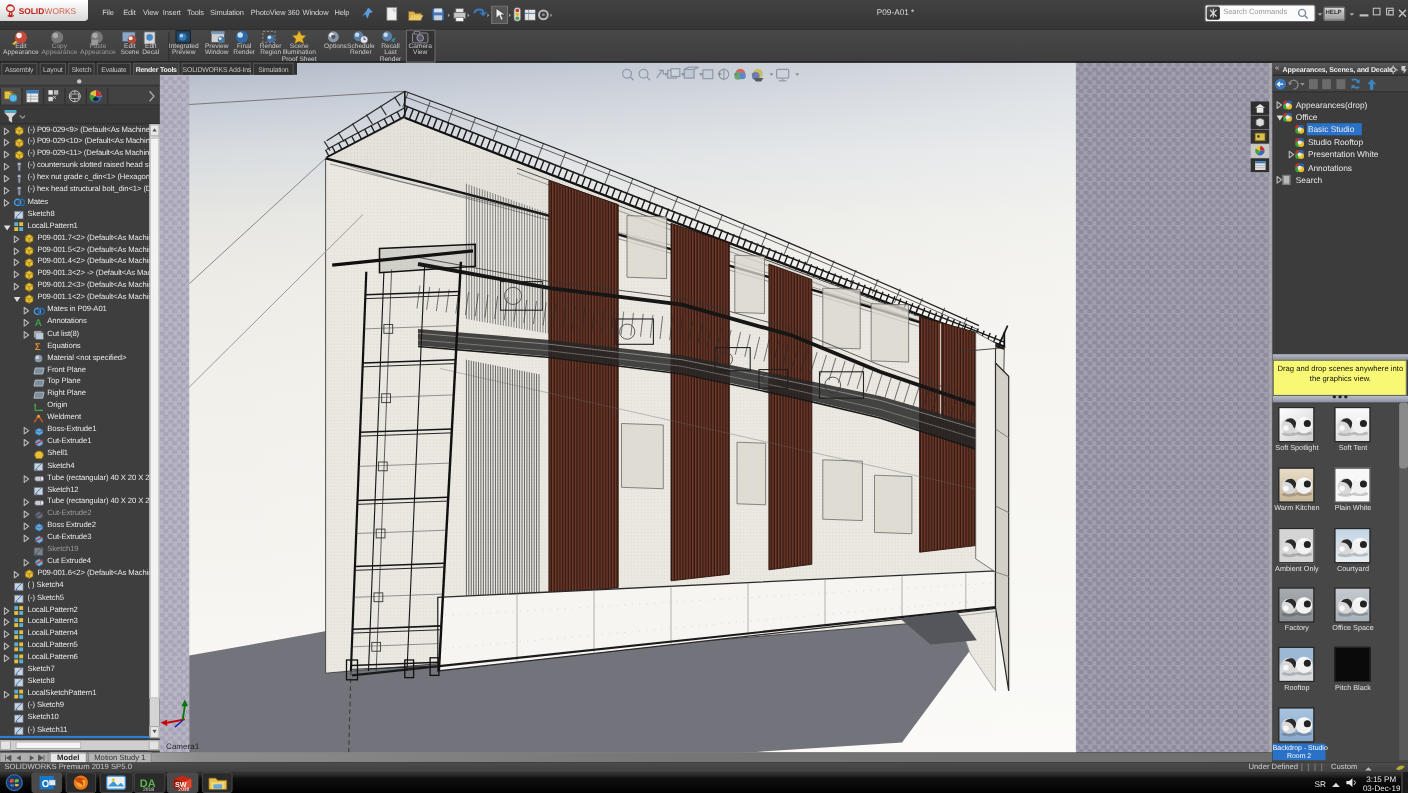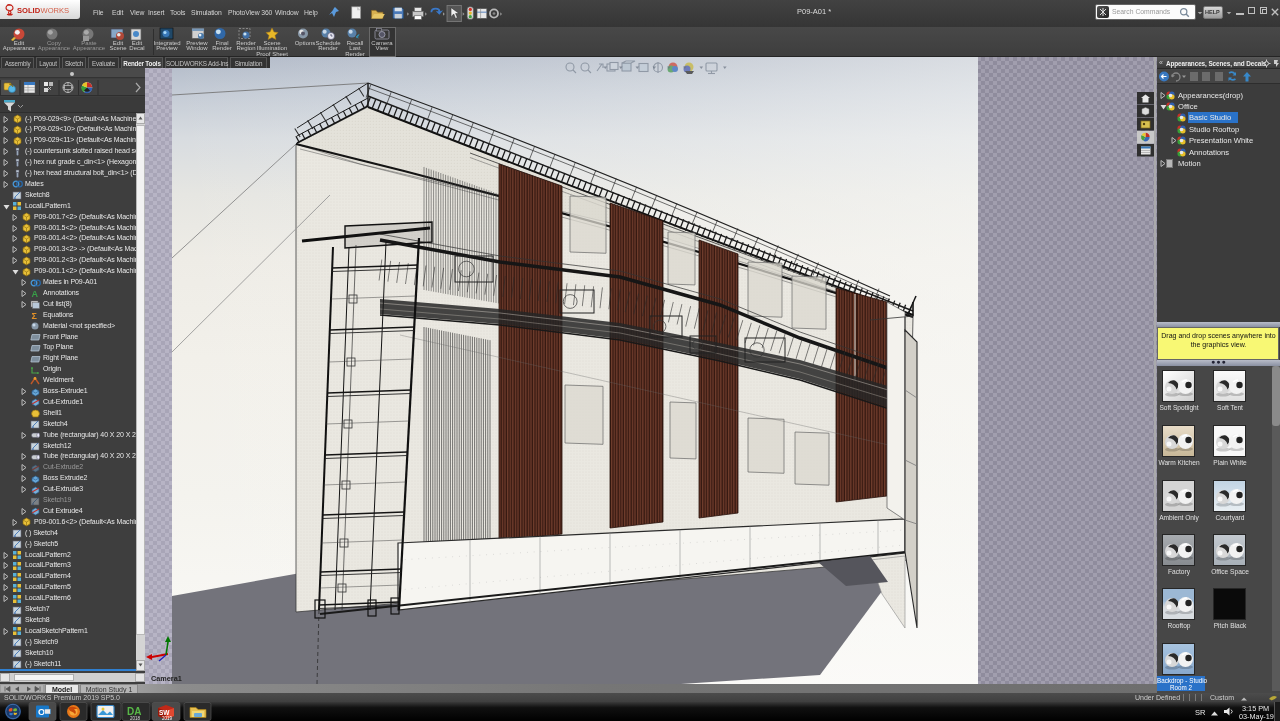--- a/index.html
+++ b/index.html
@@ -206,21 +206,21 @@
       <rect x="315" y="600" width="10" height="18" fill="none" stroke="#111" stroke-width="1.2"></rect>
       <rect x="368" y="600" width="8" height="16" fill="none" stroke="#111" stroke-width="1.2"></rect>
       <rect x="391" y="598" width="8" height="16" fill="none" stroke="#111" stroke-width="1.2"></rect>
       <line x1="319" y1="610" x2="317" y2="684" stroke="#222" stroke-width="1.0" stroke-opacity="0.7" stroke-dasharray="4 3"></line>
       <line x1="168" y1="654" x2="152" y2="657" stroke="#cc0000" stroke-width="1.8"></line>
       <polygon points="152,654 152,660 146,657" fill="#cc0000"></polygon>
       <line x1="166" y1="655" x2="168" y2="642" stroke="#007700" stroke-width="1.6"></line>
       <polygon points="165,642 171,642 168,636" fill="#007700"></polygon>
       <line x1="166" y1="655" x2="159" y2="661" stroke="#2222bb" stroke-width="1.4"></line>
     </svg>
-<div class="abs txt" style="left:151px;top:674px;font-size:7.3px;font-weight:bold;color:#222;">Camera1</div>
+<div class="abs txt" style="left:151px;top:674px;font-size:7.3px;font-weight:normal;color:#222;">Camera1</div>
 <svg class="abs" style="left:563px;top:60px;" width="170" height="16" viewBox="0 0 170 16">
       <g stroke="#7d8795" fill="none" stroke-width="1.1" opacity="0.75">
         <circle cx="7" cy="7" r="4"></circle>
         <line x1="10" y1="10" x2="13" y2="13"></line>
         <circle cx="22" cy="7" r="4"></circle>
         <line x1="25" y1="10" x2="28" y2="13"></line>
         <path d="M34 11 l5 -7 M36 4 h4 v4"></path>
         <rect x="44" y="4" width="8" height="7"></rect>
         <rect x="47" y="2.5" width="8" height="7" fill="#cfd6de"></rect>
         <rect x="59" y="3" width="9" height="8" fill="#b9c6d2"></rect>
@@ -1010,21 +1010,21 @@
     </svg>
 <div class="abs txt" style="left:1195px;top:708px;font-size:7.5px;color:#e8e8e8;">SR</div>
 <svg class="abs" style="left:1210px;top:710px;" width="9" height="7" viewBox="0 0 9 7">
       <path d="M1 5.5 l3.5 -4 l3.5 4z" fill="#ddd"></path>
     </svg>
 <svg class="abs" style="left:1223px;top:707px;" width="11" height="9" viewBox="0 0 11 9">
       <path d="M1 3 h2.5 l3 -2.5 v8 l-3 -2.5 h-2.5z" fill="#e8e8e8"></path>
       <path d="M8 2.5 q2.5 2 0 4" stroke="#e8e8e8" fill="none" stroke-width="0.9"></path>
     </svg>
 <div class="abs txt" style="left:1242px;top:704px;font-size:7.3px;color:#e8e8e8;">3:15 PM</div>
-<div class="abs txt" style="left:1239px;top:712px;font-size:7.3px;color:#e8e8e8;">03-May-19</div>
+<div class="abs txt" style="left:1239px;top:712px;font-size:7.3px;color:#e8e8e8;">03-Dec-19</div>
 <div class="abs" style="left:1274px;top:702px;width:6px;height:19px;background:#1a1a1a;border-left:1px solid #555;"></div>
 <div class="abs" style="left:1157px;top:57px;width:123px;height:636px;background:#3c3c3c;"></div>
 <div class="abs" style="left:1157px;top:57px;width:123px;height:12px;background:linear-gradient(#5a5a5a,#3a3a3a);border-bottom:1px solid #2a2a2a;"></div>
 <div class="abs txt" style="left:1159px;top:59px;font-size:7px;color:#ccc;">«</div>
 <div class="abs txt" style="left:1166px;top:60px;font-size:6.4px;font-weight:bold;color:#eee;letter-spacing:-0.1px;">Appearances, Scenes, and Decals</div>
 <svg class="abs" style="left:1262px;top:59px;" width="9" height="9" viewBox="0 0 9 9">
       <circle cx="4.5" cy="4.5" r="2" fill="none" stroke="#ccc" stroke-width="1"></circle>
       <g stroke="#ccc" stroke-width="1">
         <line x1="4.5" y1="0.5" x2="4.5" y2="2"></line>
         <line x1="4.5" y1="7" x2="4.5" y2="8.5"></line>
@@ -1107,21 +1107,21 @@
       <circle cx="6.5" cy="3.5" r="3" fill="#3060b0"></circle>
       <circle cx="3.5" cy="6.5" r="3" fill="#38a038"></circle>
       <circle cx="6.5" cy="6.5" r="3" fill="#e8c028"></circle>
       <circle cx="5" cy="5" r="2" fill="#e8e8e8"></circle>
     </svg>
 <div class="abs txt" style="left:1189px;top:147.5px;font-size:7.6px;color:#e8e8e8;">Annotations</div>
 <svg class="abs" style="left:1160px;top:159.5px;" width="6" height="7" viewBox="0 0 6 7">
       <path d="M1 0.5 L5 3.5 L1 6.5z" fill="none" stroke="#bbb" stroke-width="1"></path>
     </svg>
 <div class="abs" style="left:1166px;top:158.5px;width:7px;height:9px;background:#b8b8b8;border:1px solid #777;"></div>
-<div class="abs txt" style="left:1178px;top:158.5px;font-size:7.6px;color:#e8e8e8;">Motion</div>
+<div class="abs txt" style="left:1178px;top:158.5px;font-size:7.6px;color:#e8e8e8;">Search</div>
 <div class="abs" style="left:1157px;top:322px;width:123px;height:5px;background:linear-gradient(#b8bcc8,#8a90a2);"></div>
 <div class="abs" style="left:1157px;top:327px;width:122px;height:33px;background:#f8f874;border:1.5px solid #666;"></div>
 <div class="abs" style="left:1161px;top:332px;width:115px;font-size:7px;color:#111;text-align:center;line-height:8.5px;">Drag and drop scenes anywhere into the graphics view.</div>
 <div class="abs" style="left:1157px;top:360px;width:123px;height:6px;background:linear-gradient(#b8bcc8,#8a90a2);"></div>
 <div class="abs txt" style="left:1211px;top:358px;font-size:7px;color:#223;letter-spacing:1px;">●●●</div>
 <div class="abs" style="left:1157px;top:366px;width:123px;height:327px;background:#474747;"></div>
 <div class="abs" style="left:1272px;top:366px;width:8px;height:325px;background:#5a5a5a;"></div>
 <div class="abs" style="left:1272px;top:366px;width:8px;height:60px;background:#8a8a8a;border-radius:3px;"></div>
 <div class="abs" style="left:1162px;top:370px;width:33px;height:32px;background:linear-gradient(140deg,#ffffff,#cfcfcf);border:1px solid #262626;"></div>
     <svg class="abs" style="left:1162px;top:370px;" width="33" height="32" viewBox="0 0 33 32">

